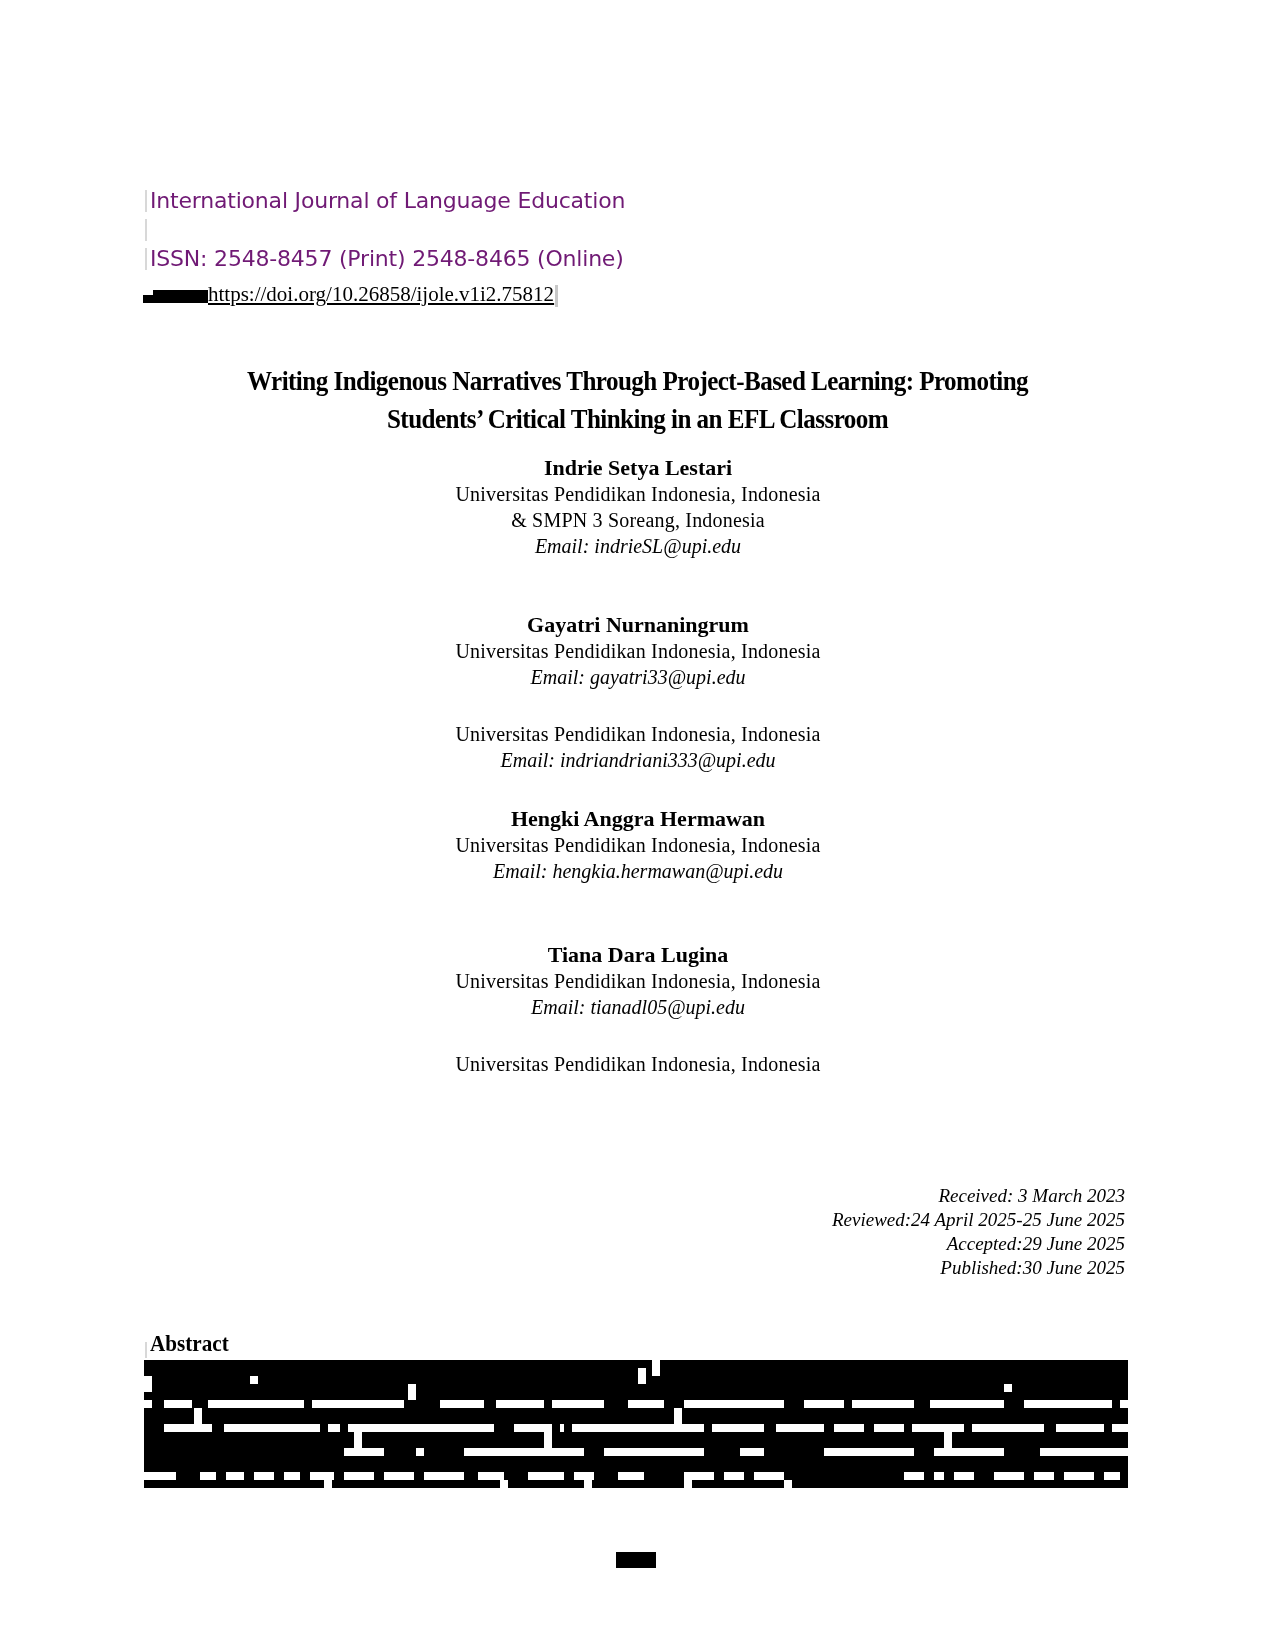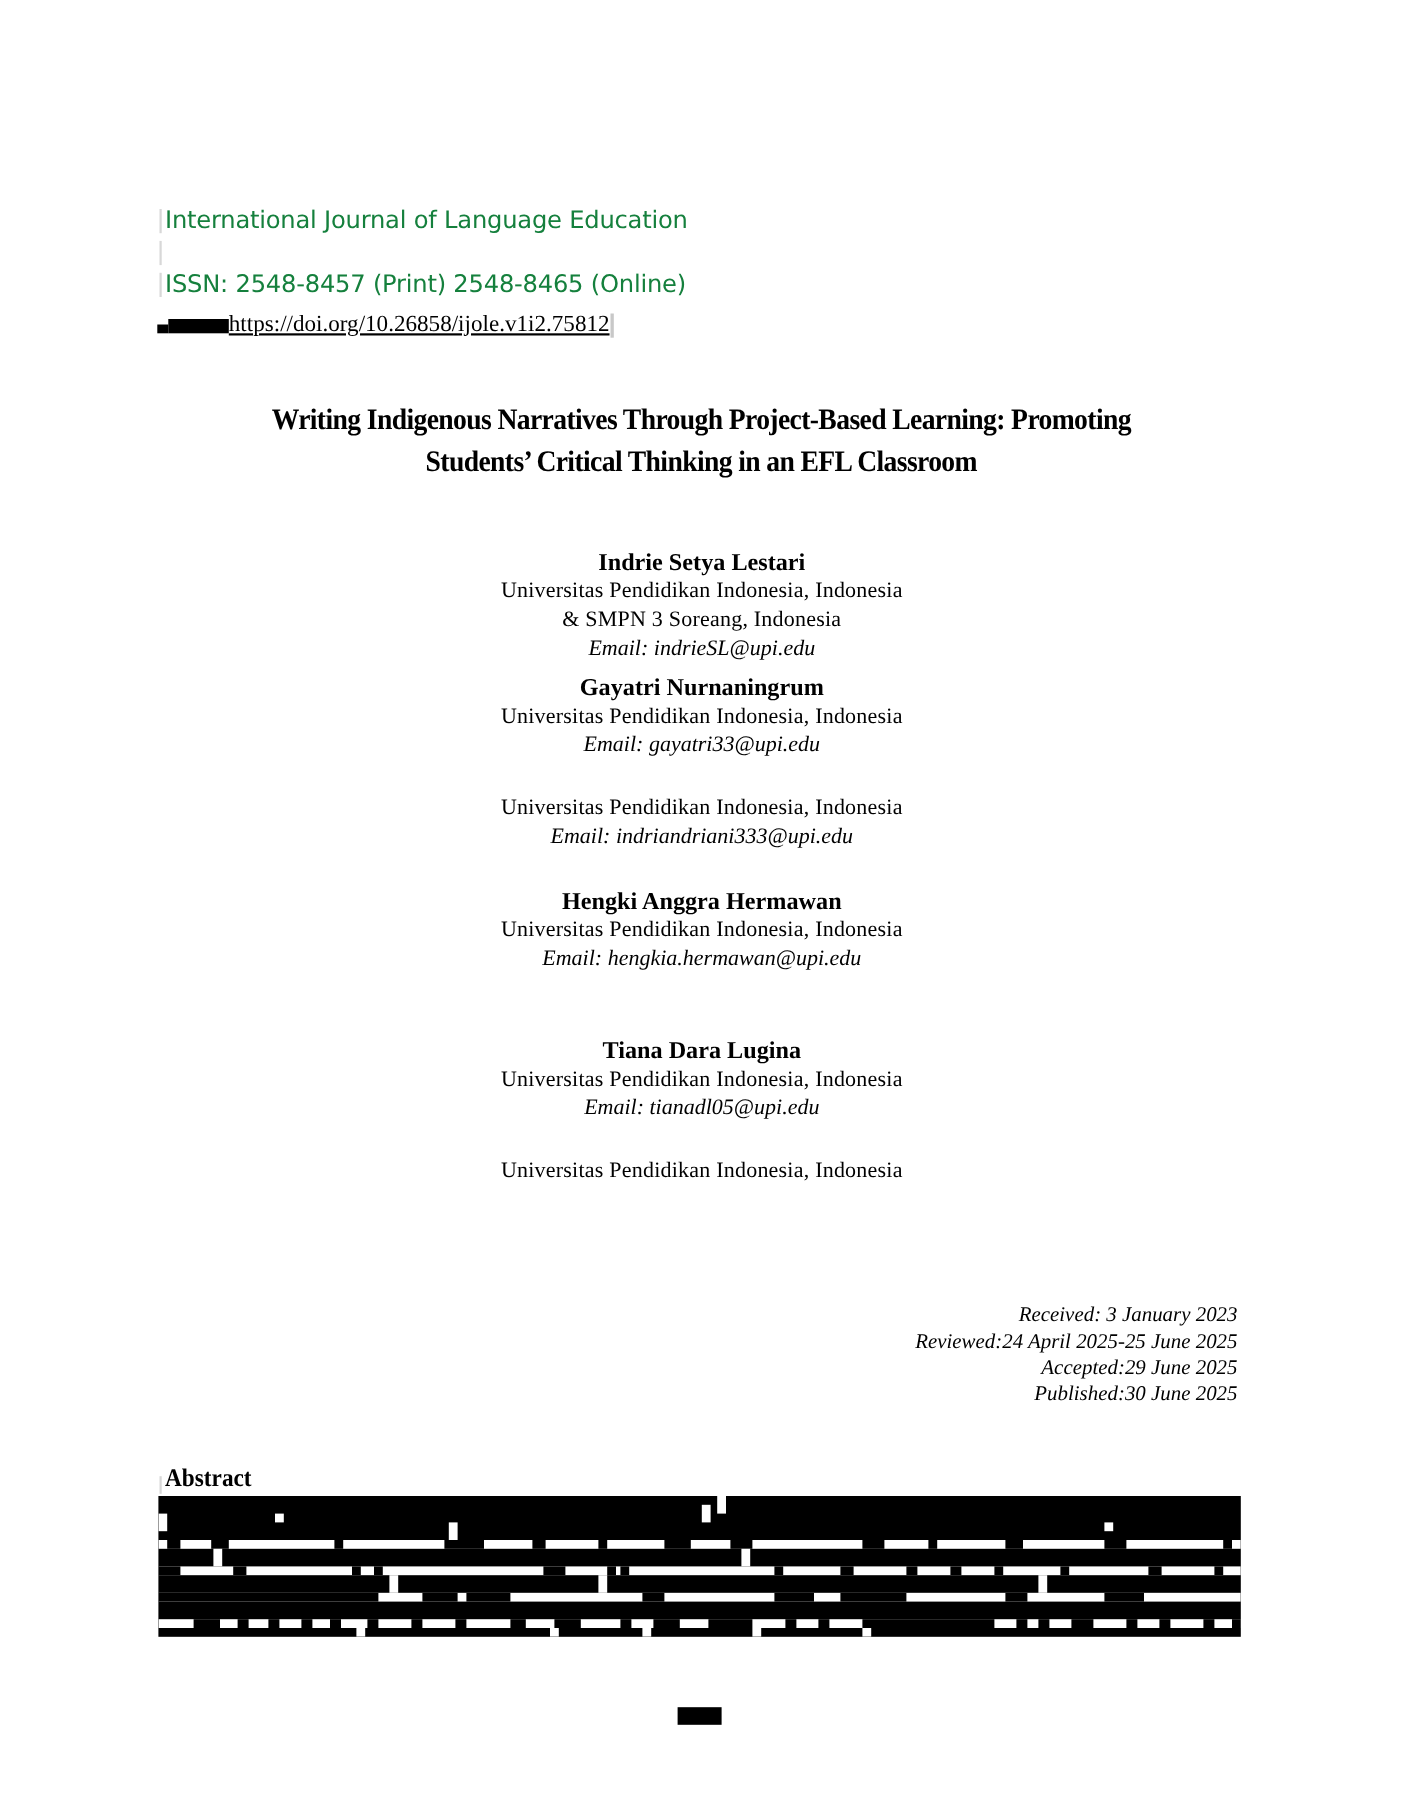--- a/index.html
+++ b/index.html
@@ -1,18 +1,18 @@
 <!DOCTYPE html>
 <html><head>
   <meta charset="utf-8">
   <style>
     html, body { margin: 0; padding: 0; background: #ffffff; }
     body { width: 1275px; height: 1650px; position: relative; overflow: hidden; color: #000; }
     .abs { position: absolute; }
-    .hdr { left: 150px; font-family: "DejaVu Sans", sans-serif; font-size: 22px; line-height: 29px; color: #15803d; letter-spacing: -0.2px; white-space: nowrap; }
+    .hdr { left: 150px; font-family: "DejaVu Sans", sans-serif; font-size: 22px; line-height: 29px; color: #701a75; letter-spacing: -0.2px; white-space: nowrap; }
     .hdr-mark { position: absolute; left: -5px; top: 4px; width: 2px; height: 22px; background: #d8d8d8; }
     .doi-row { left: 143px; top: 279px; height: 28px; display: flex; align-items: flex-end; white-space: nowrap; }
     .redact-small { width: 55px; height: 13px; background: #000; margin-bottom: 4px; }
     .redact-small2 { width: 10px; height: 8px; background: #000; margin-bottom: 4px; margin-right: 0; }
     .doi-link { font-family: "Liberation Serif", serif; font-size: 21px; color: #000; text-decoration: underline; text-underline-offset: 2px; }
     .doi-cursor { display: inline-block; width: 3px; height: 22px; background: #c8c8c8; margin-left: 1px; }
     .title { left: 0; width: 1275px; text-align: center; font-family: "Liberation Serif", serif; font-weight: bold; font-size: 27px; line-height: 38px; letter-spacing: -0.6px; transform: scaleX(0.93); transform-origin: 638px 0; }
     .authors { left: 0; width: 1276px; text-align: center; font-family: "Liberation Serif", serif; }
     .author-block { position: absolute; left: 0; width: 1276px; }
     .author-name { font-weight: bold; font-size: 22px; line-height: 27px; height: 27px; }
@@ -46,21 +46,21 @@
   <span class="doi-link">https://doi.org/10.26858/ijole.v1i2.75812</span>
   <span class="doi-cursor"></span>
 </div>
 
 <div class="abs title" style="top:362px;">
   <div>Writing Indigenous Narratives Through Project-Based Learning: Promoting</div>
   <div>Students’ Critical Thinking in an EFL Classroom</div>
 </div>
 
 <div class="abs authors" style="top:0;">
-  <div class="author-block" style="top:497px;">
+  <div class="author-block" style="top:454px;">
     <div class="author-name">Indrie Setya Lestari</div>
     <div class="aff">Universitas Pendidikan Indonesia, Indonesia</div>
     <div class="aff">&amp; SMPN 3 Soreang, Indonesia</div>
     <div class="email">Email: indrieSL@upi.edu</div>
   </div>
   <div class="author-block" style="top:611px;">
     <div class="author-name">Gayatri Nurnaningrum</div>
     <div class="aff">Universitas Pendidikan Indonesia, Indonesia</div>
     <div class="email">Email: gayatri33@upi.edu</div>
   </div>
@@ -77,21 +77,21 @@
     <div class="author-name">Tiana Dara Lugina</div>
     <div class="aff">Universitas Pendidikan Indonesia, Indonesia</div>
     <div class="email">Email: tianadl05@upi.edu</div>
   </div>
   <div class="author-block" style="top:1051px;">
     <div class="aff">Universitas Pendidikan Indonesia, Indonesia</div>
   </div>
 </div>
 
 <div class="abs dates" style="top:1184px;">
-  <div>Received: 3 January 2023</div>
+  <div>Received: 3 March 2023</div>
   <div>Reviewed:24 April 2025-25 June 2025</div>
   <div>Accepted:29 June 2025</div>
   <div>Published:30 June 2025</div>
 </div>
 
 <span class="abstract-mark"></span>
 <div class="abs abstract-title">Abstract</div>
 <div class="abs abstract-redaction">
 
   <div class="gap" style="left:0;top:16px;width:8px;height:16px;"></div>

